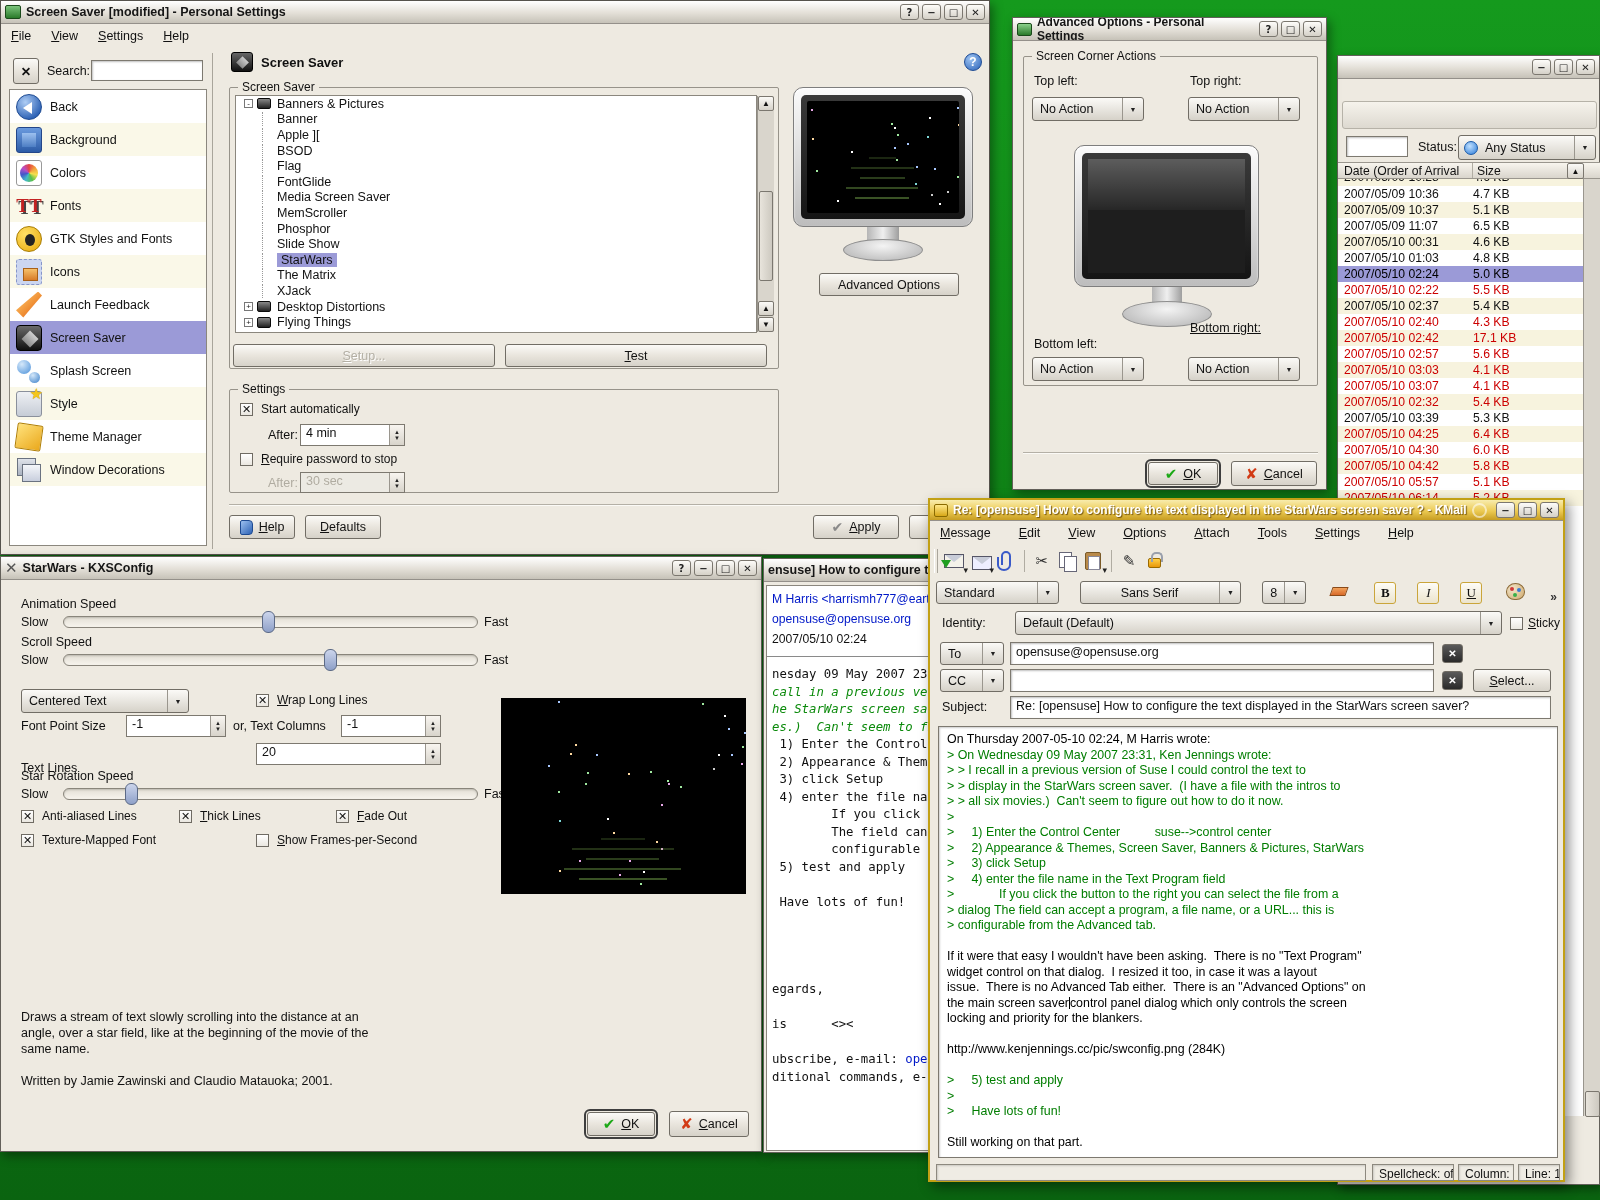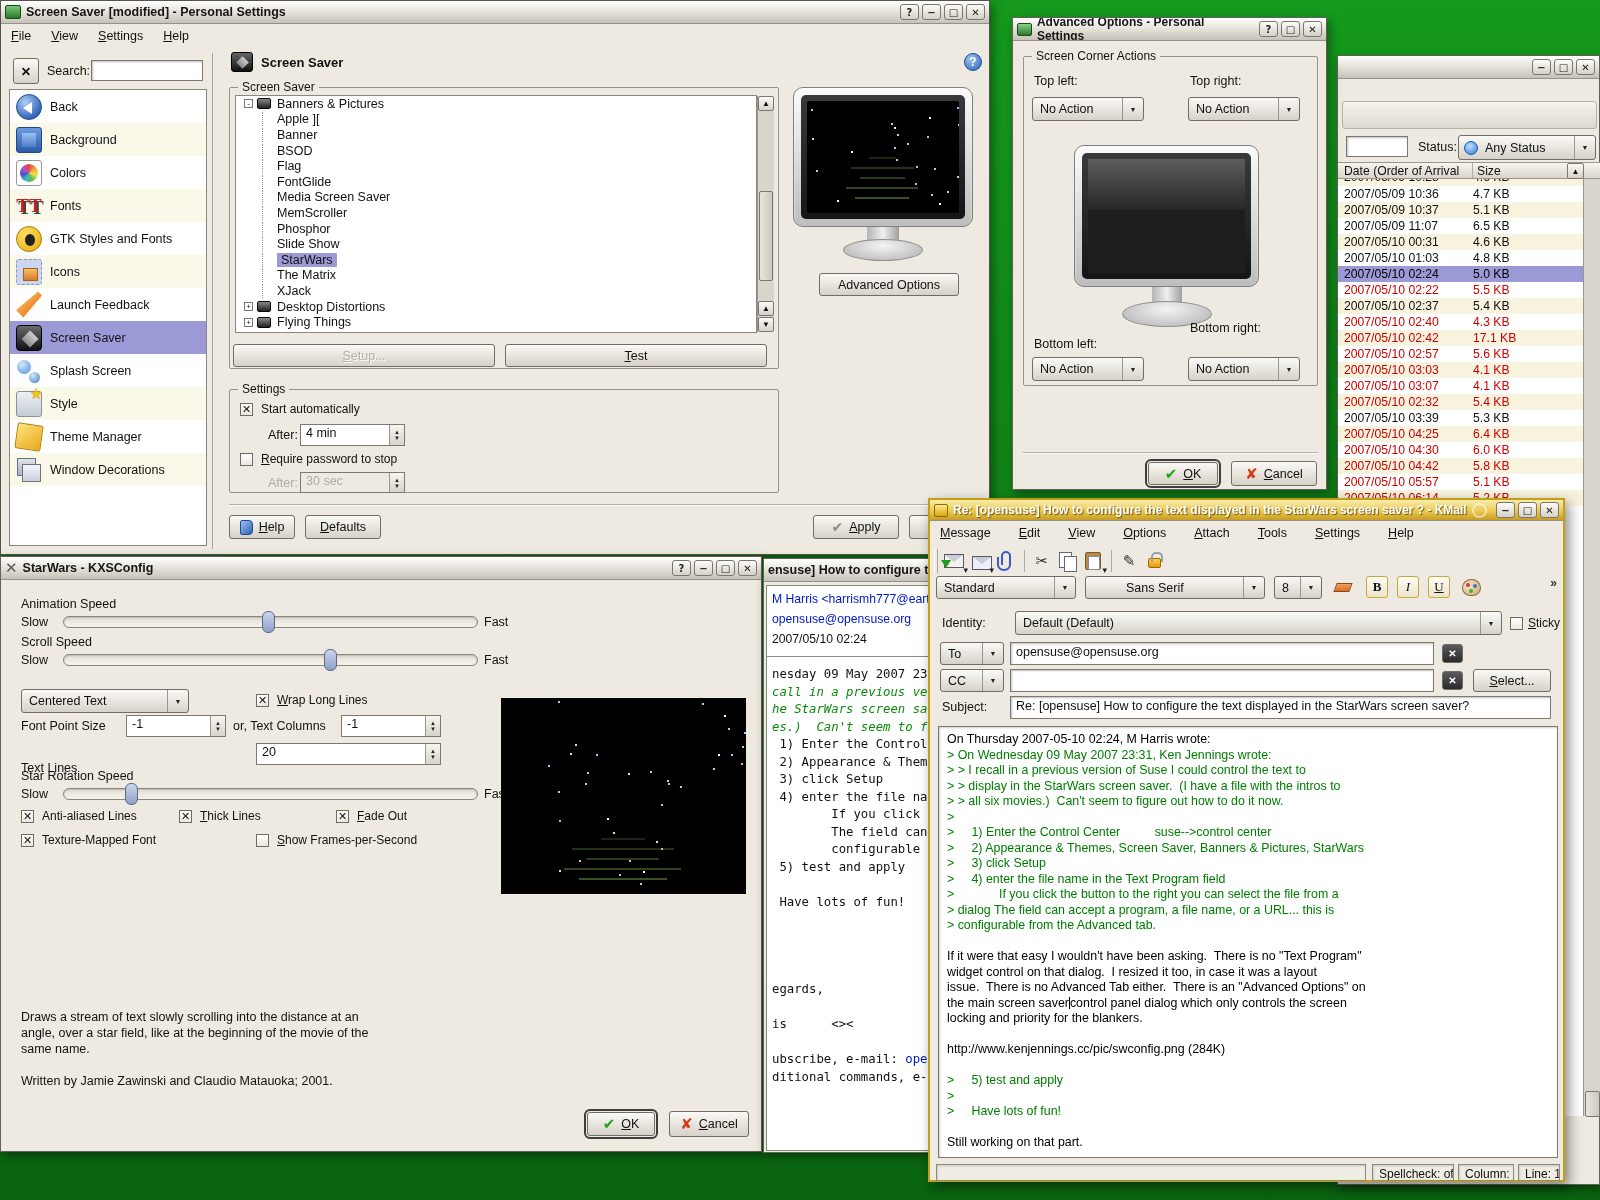--- a/index.html
+++ b/index.html
@@ -405,24 +405,24 @@
     <div class="groupbox" style="left:228px; top:86px; width:550px; height:282px;">
       <span class="gblab">Screen Saver</span>
     </div>
     <div id="cc-tree" style="left:234px; top:94px; width:522px; height:238px;">
         <div class="trow">
           <span class="texp">-</span>
           <span class="tico"></span>
           <span style="margin-left: 6px;">Banners &amp; Pictures</span>
         </div>
         <div class="trow">
+          <div class="tchild"><span>Banner</span></div>
+        </div>
+        <div class="trow">
           <div class="tchild"><span>Apple ][</span></div>
-        </div>
-        <div class="trow">
-          <div class="tchild"><span>Banner</span></div>
         </div>
         <div class="trow">
           <div class="tchild"><span>BSOD</span></div>
         </div>
         <div class="trow">
           <div class="tchild"><span>Flag</span></div>
         </div>
         <div class="trow">
           <div class="tchild"><span>FontGlide</span></div>
         </div>
@@ -572,21 +572,21 @@
           <span class="arr">▼</span>
       </div>
       <div class="mon-shell" style="left:50px; top:88px; width:185px; height:142px;">
         <div class="mon-bezel">
             <div class="mon-scr gloss" style="background:#1e1e1e;"></div>
           </div>
       </div>
       <div class="mon-neck" style="left:128px; top:230px; width:30px; height:16px;"></div>
       <div class="mon-base" style="left:98px; top:244px; width:90px; height:26px;"></div>
       <div class="lab" style="left:10px; top:280px;">Bottom left:</div>
-      <div class="lab" style="left:166px; top:264px;">Bottom right:</div>
+      <div class="lab" style="left:166px; top:264px;text-decoration:underline;">Bottom right:</div>
       <div class="combo" style="left:8px; top:300px; width:112px; height:24px;">
         <span class="val">No Action</span>
           <span class="arr">▼</span>
       </div>
       <div class="combo" style="left:164px; top:300px; width:112px; height:24px;">
         <span class="val">No Action</span>
           <span class="arr">▼</span>
       </div>
     </div>
     <div class="sep-groove" style="left:10px; top:434px; width:295px;"></div>
@@ -808,21 +808,21 @@
         </div>
       <div class="tsep"></div>
       <div class="ti">
           <span class="glyphi">✎</span>
         </div>
       <div class="ti">
           <div class="lockb"></div>
         </div>
     </div>
 
-    <div style="position:absolute; left:0; top:76px; width:100%; height:28px; display:flex; align-items:flex-start; gap:9px; padding:0 6px;">
+    <div style="position:absolute; left:0; top:76px; width:100%; height:28px; display:flex; align-items:flex-end; gap:21px; padding:0 6px;">
       <div class="combo" style="position:relative; width:140px; height:23px;">
         <span class="val">Standard</span>
           <span class="arr">▼</span>
       </div>
       <div class="combo" style="position:relative; width:180px; height:23px;padding-left:33px;">
         <span class="val">Sans Serif</span>
           <span class="arr">▼</span>
       </div>
       <div class="combo" style="position:relative; width:48px; height:23px;">
         <span class="val">8</span>

